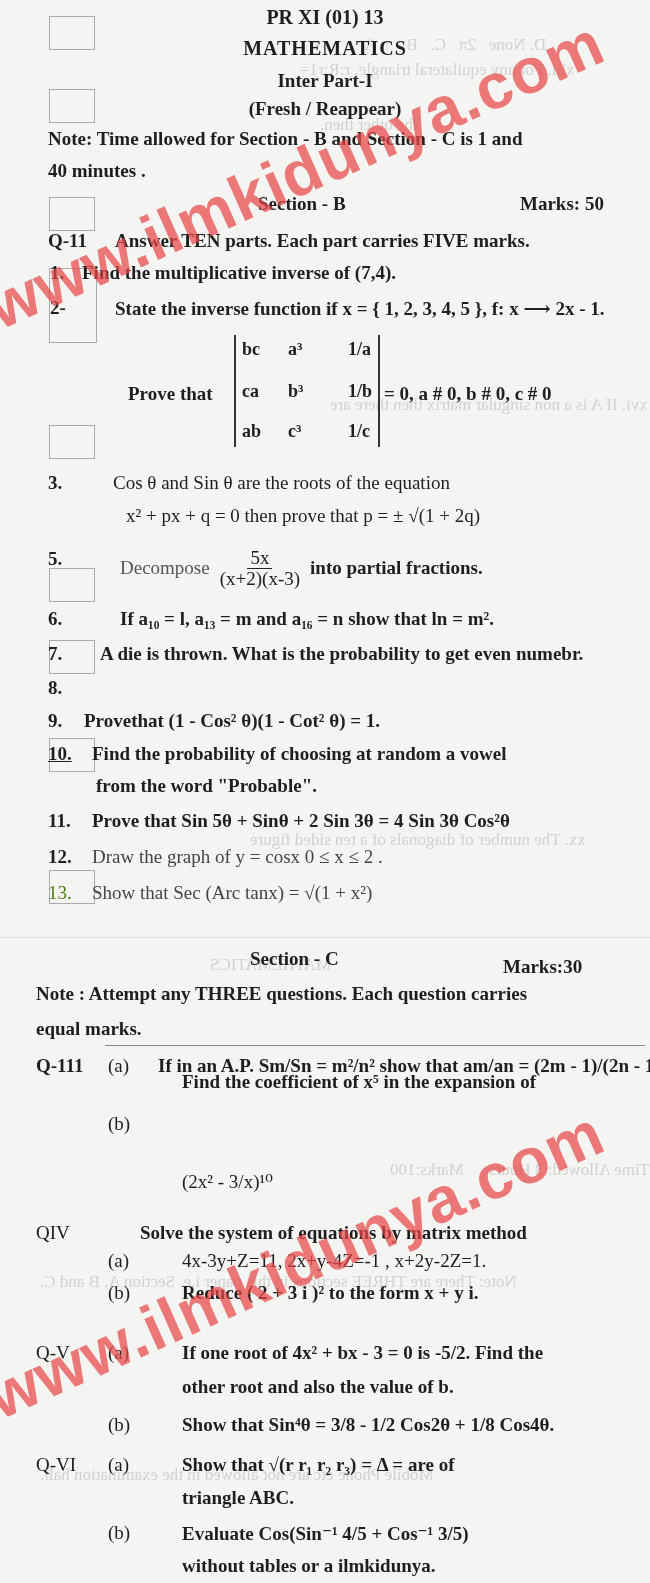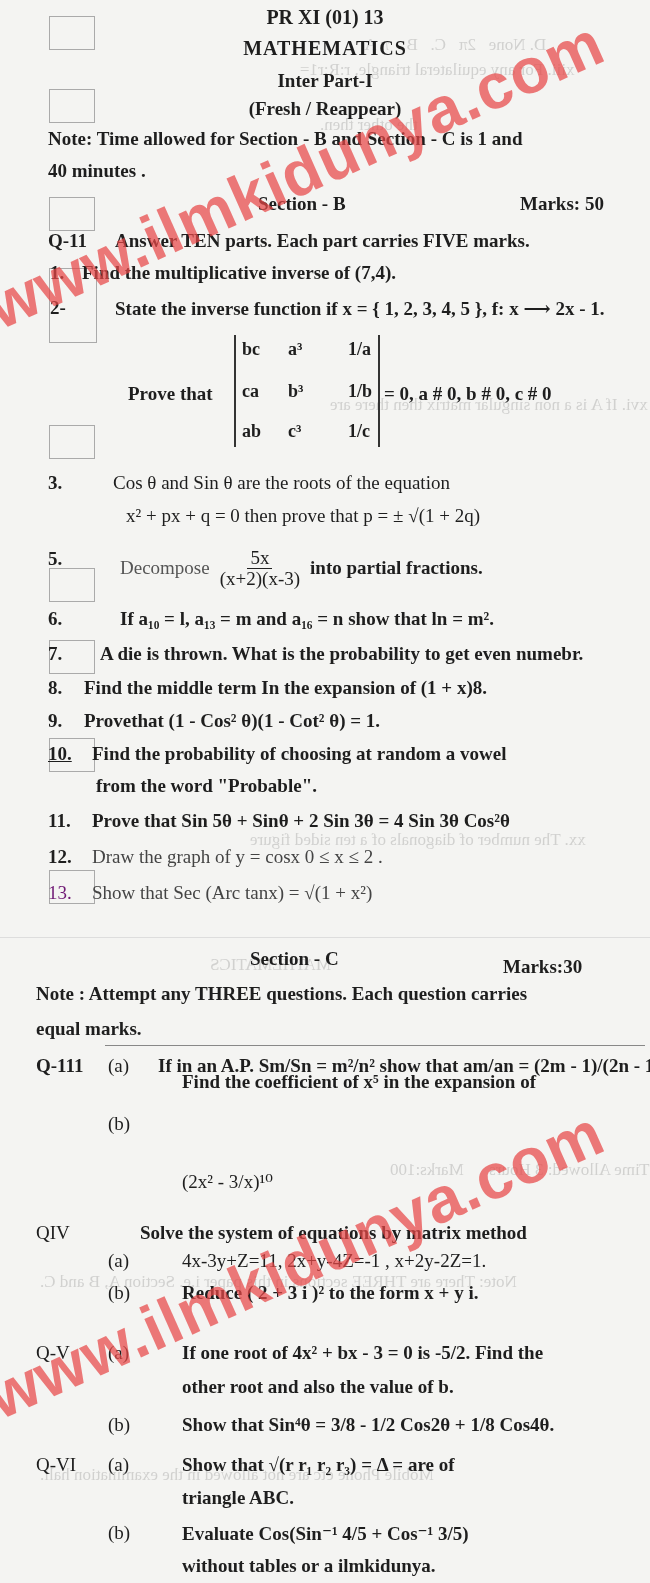--- a/index.html
+++ b/index.html
@@ -108,36 +108,35 @@
     <span class="b">into partial fractions.</span>
   </div>
 
   <div class="abs b f19" style="left:48px;top:608px;">6.</div>
   <div class="abs b f19" style="left:120px;top:608px;">If a₁₀ = l, a₁₃ = m and a₁₆ = n show that ln = m².</div>
 
   <div class="abs b f19" style="left:48px;top:643px;">7.</div>
   <div class="abs b f19" style="left:100px;top:643px;">A die is thrown. What is the probability to get even numebr.</div>
 
   <div class="abs b f19" style="left:48px;top:677px;">8.</div>
-  <div class="abs b f19" style="left:84px;top:677px;">Find the middle term In the expansion of (1 + x)8.</div>
 
   <div class="abs b f19" style="left:48px;top:710px;">9.</div>
   <div class="abs b f19" style="left:84px;top:710px;">Provethat (1 - Cos² θ)(1 - Cot² θ) = 1.</div>
 
   <div class="abs b f19" style="left:48px;top:743px;text-decoration:underline;">10.</div>
   <div class="abs b f19" style="left:92px;top:743px;">Find the probability of choosing at random a vowel</div>
   <div class="abs b f19" style="left:96px;top:775px;">from the word "Probable".</div>
 
   <div class="abs b f19" style="left:48px;top:810px;">11.</div>
   <div class="abs b f19" style="left:92px;top:810px;">Prove that Sin 5θ + Sinθ + 2 Sin 3θ = 4 Sin 3θ Cos²θ</div>
 
   <div class="abs b f19" style="left:48px;top:846px;">12.</div>
   <div class="abs f19" style="left:92px;top:846px;color:#444;">Draw the graph of y = cosx   0 ≤ x ≤ 2 .</div>
 
-  <div class="abs f19" style="left:48px;top:882px;color:#701a75;">13.</div>
+  <div class="abs f19" style="left:48px;top:882px;color:#4d7c0f;">13.</div>
   <div class="abs f19" style="left:92px;top:882px;color:#444;">Show that Sec (Arc tanx) = √(1 + x²)</div>
 
   <div class="divider" style="top:937px;"></div>
 
   <div class="abs b f19" style="left:250px;top:948px;">Section - C</div>
   <div class="abs b f19" style="left:503px;top:948px;margin-top:8px;">Marks:30</div>
   <div class="abs b f19" style="left:36px;top:983px;">Note : Attempt any THREE questions. Each question carries</div>
   <div class="abs b f19" style="left:36px;top:1018px;">equal marks.</div>
   <div class="hr" style="left:105px;top:1045px;width:540px;"></div>
 

